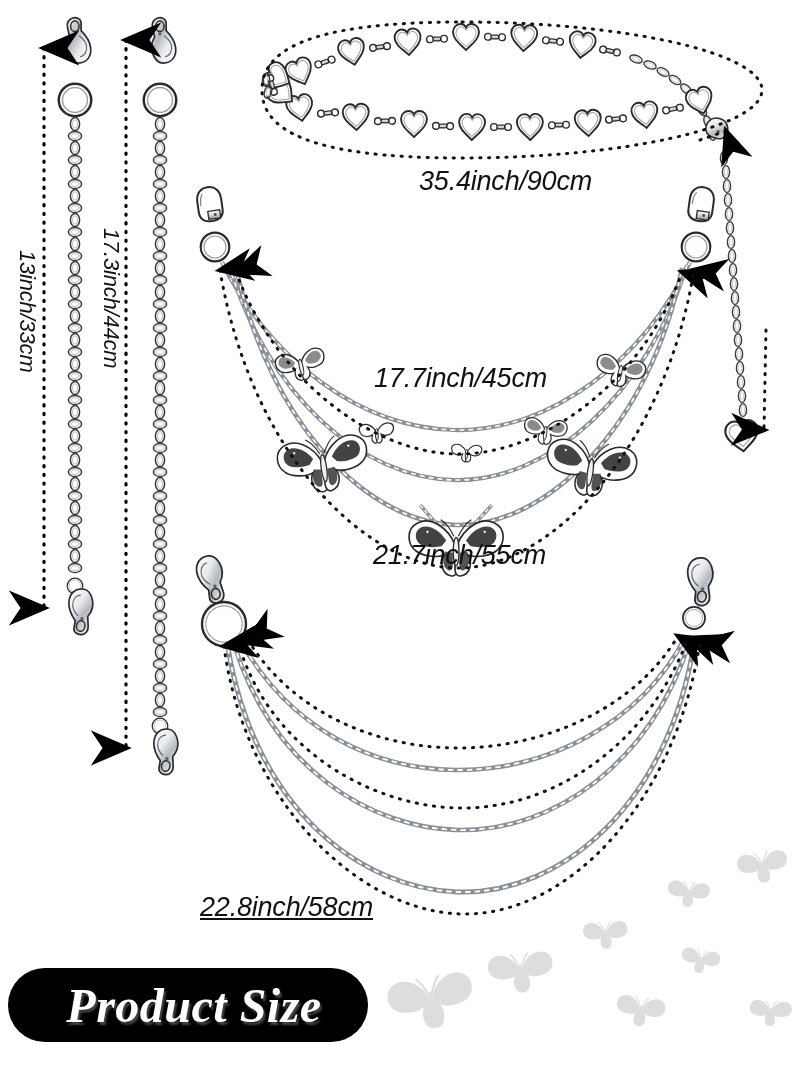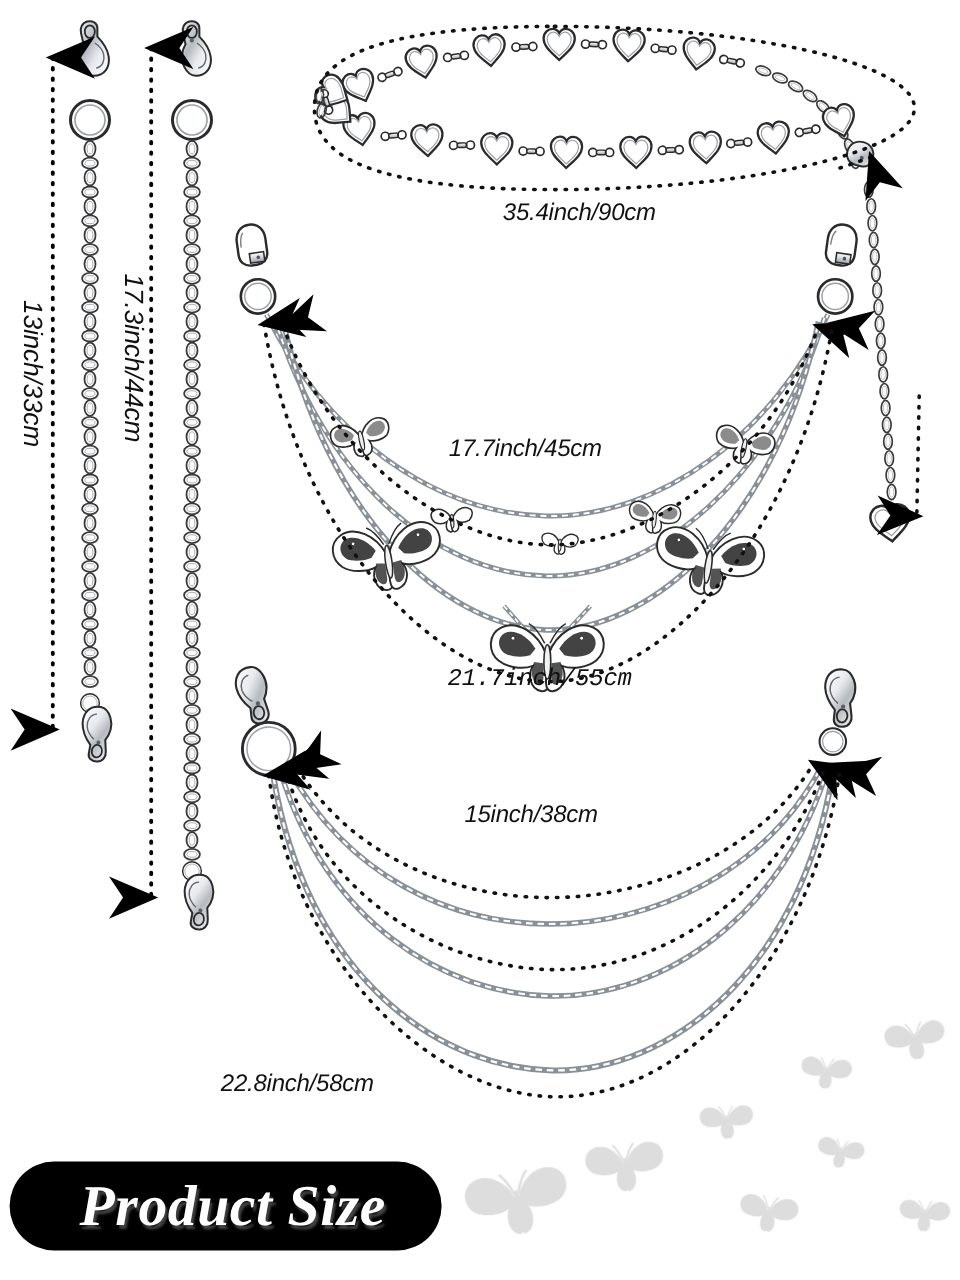--- a/index.html
+++ b/index.html
@@ -30,21 +30,21 @@
     font-family: "Liberation Sans", sans-serif;
     font-style: italic;
     font-weight: 400;
     color: #111111;
     white-space: nowrap;
     letter-spacing: -0.2px;
   }
   .dim-label.rot {
     transform-origin: 0 0;
   }
-  .sz-24 { font-size: 20px; }
+  .sz-24 { font-size: 27px; }
   .sz-22 { font-size: 22px; }
 
   #banner {
     position: absolute;
     left: 8px;
     top: 968px;
     width: 360px;
     height: 74px;
     background: #000000;
     border-radius: 37px;
@@ -436,24 +436,23 @@
   </svg>
 
   <div class="dim-label rot sz-22" style="left:40px; top:250px; transform: rotate(90deg);">13inch/33cm</div>
 
   <div class="dim-label rot sz-22" style="left:124px; top:228px; transform: rotate(90deg);">17.3inch/44cm</div>
 
   <div class="dim-label sz-24" style="left:419px; top:166px;">35.4inch/90cm</div>
 
   <div class="dim-label sz-24" style="left:374px; top:363px;">17.7inch/45cm</div>
 
-  <div class="dim-label sz-24" style="left:373px; top:555px;font-family:Liberation Mono, monospace;">21.7inch/55cm</div>
-
-  <div class="dim-label sz-24" style="left:387px; top:668px;">15inch/38cm</div>
-
-
-  <div class="dim-label sz-24" style="left:184px; top:892px;">22.8inch/58cm</div>
+  <div class="dim-label sz-24" style="left:373px; top:540px;">21.7inch/55cm</div>
+
+
+
+  <div class="dim-label sz-24" style="left:200px; top:892px;text-decoration:underline;">22.8inch/58cm</div>
 
   <div id="banner">
     <span id="banner-text">Product Size</span>
   </div>
 
 </div>
 
 </body></html>

